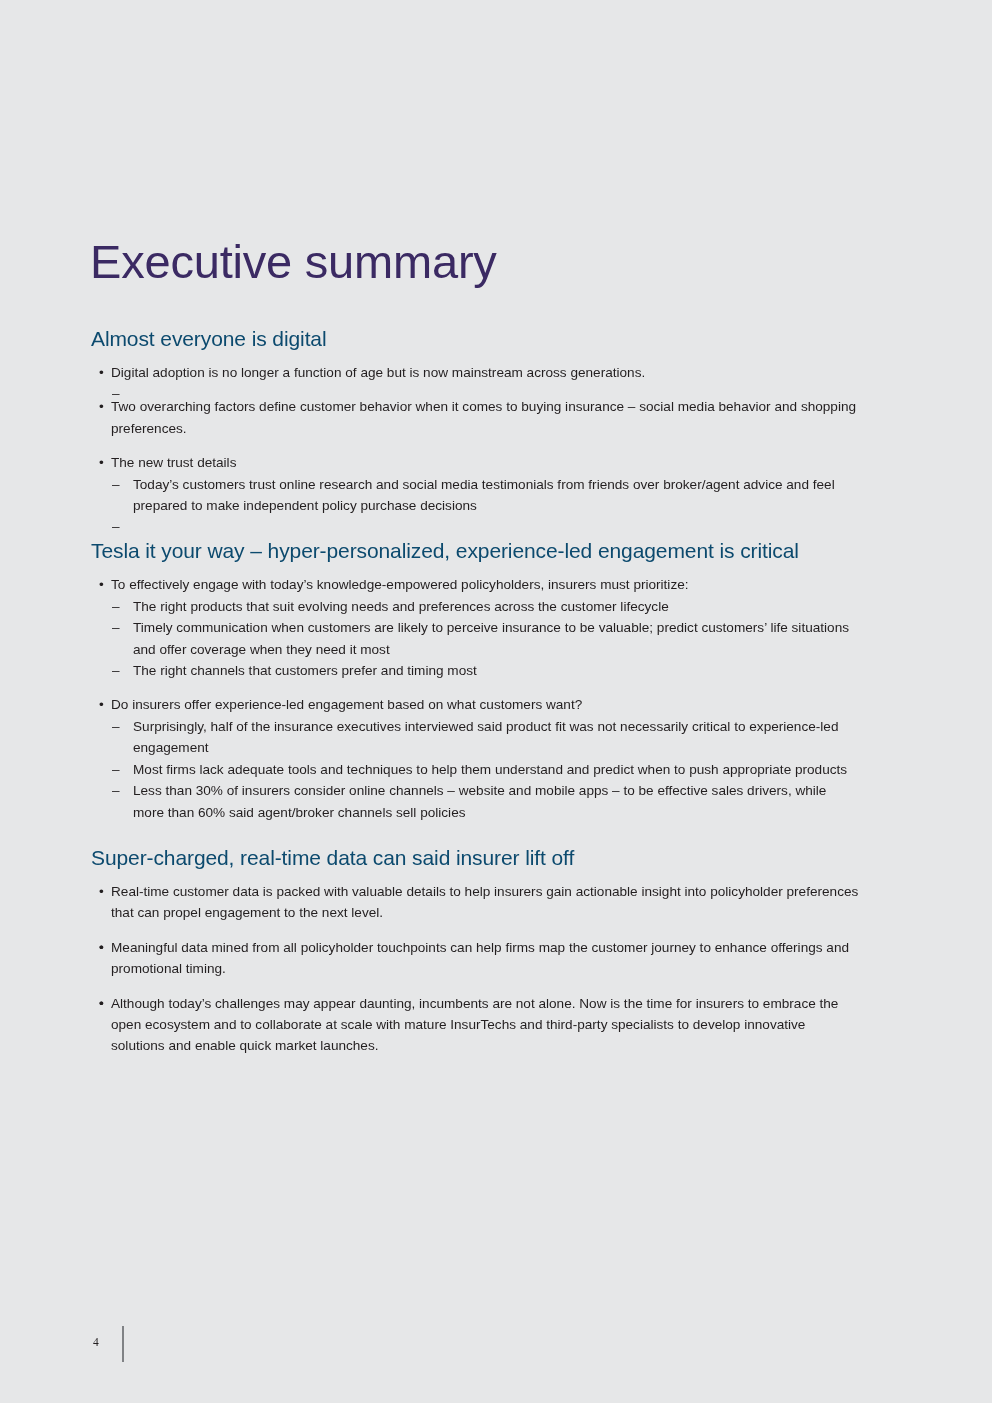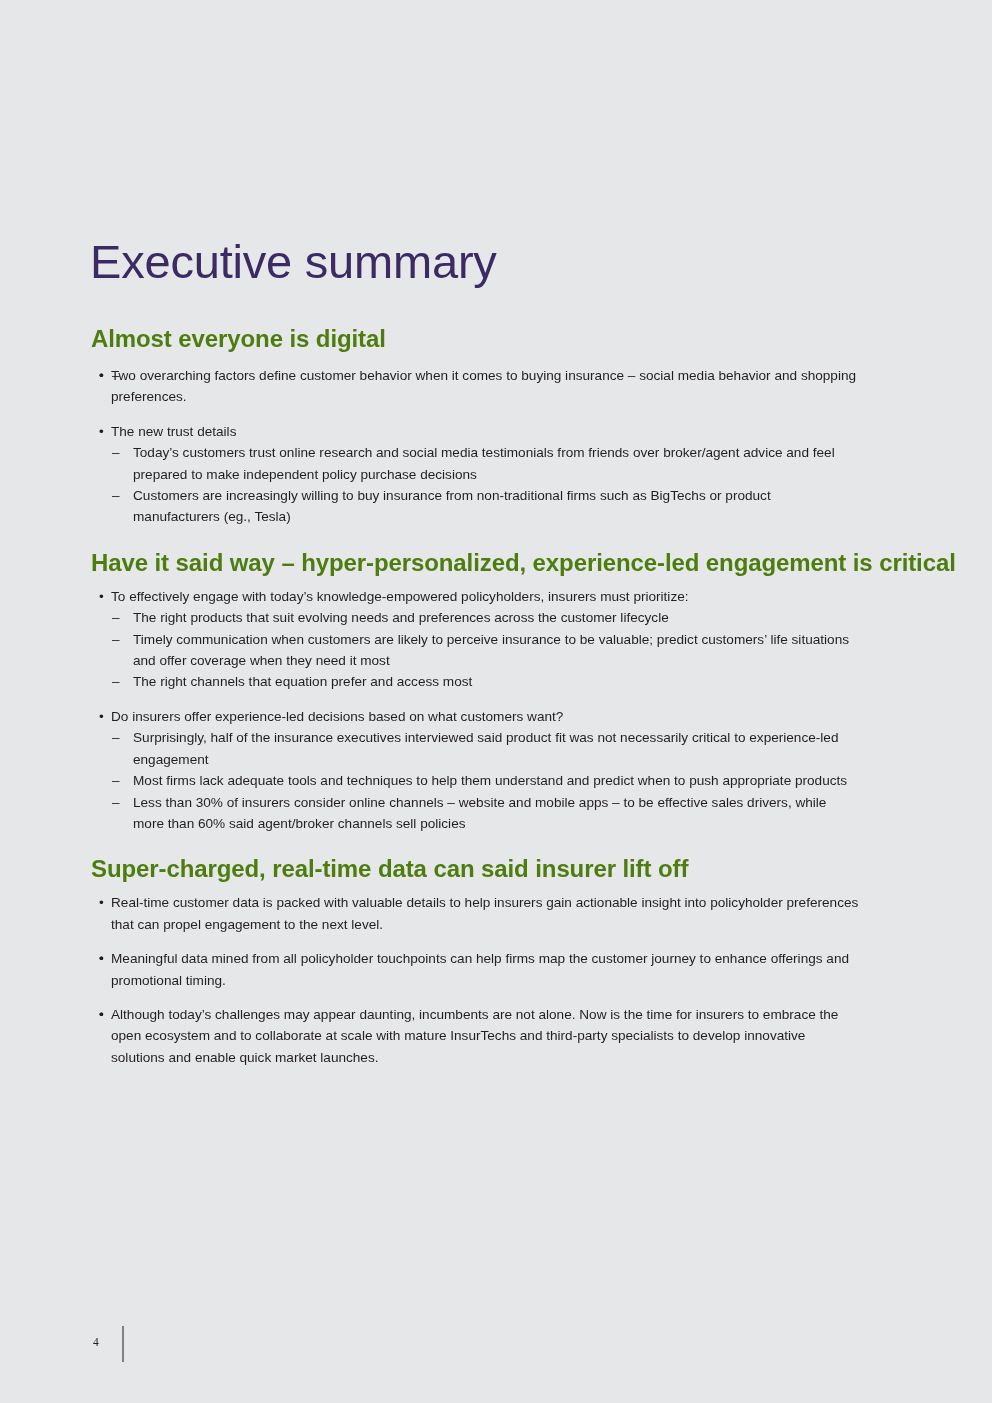--- a/index.html
+++ b/index.html
@@ -35,24 +35,24 @@
   .content {
     position: absolute;
     left: 90px;
     top: 326px;
     width: 770px;
   }
   .section {
     margin-bottom: 0;
   }
   .section-heading {
-    color: #4d7c0f;
-    font-size: 24px;
+    color: #0c4a6e;
+    font-size: 21px;
     line-height: 26px;
-    font-weight: 700;
+    font-weight: 400;
     letter-spacing: -0.1px;
     margin: 0 0 10px 1px;
     white-space: nowrap;
   }
   .sec2 .section-heading, .sec3 .section-heading {
     margin-top: 22px;
   }
   ul.bullets {
     list-style: none;
     margin: 0;
@@ -131,71 +131,71 @@
 
   <h1 class="page-title">Executive summary</h1>
 
   <div class="content">
 
     <div class="section sec1">
       <h2 class="section-heading">Almost everyone is digital</h2>
       <ul class="bullets">
         <li class="bullet">
           <span class="bullet-dot">•</span>
+          <span class="bullet-text">Digital adoption is no longer a function of age but is now mainstream across generations.</span>
           <ul class="subbullets tight-sub">
             <li class="subbullet">
               <span class="dash">–</span>
             </li>
           </ul>
         </li>
         <li class="bullet">
           <span class="bullet-dot">•</span>
           <span class="bullet-text">Two overarching factors define customer behavior when it comes to buying insurance – social media behavior and shopping preferences.</span>
         </li>
         <li class="bullet">
           <span class="bullet-dot">•</span>
           <span class="bullet-text">The new trust details</span>
           <ul class="subbullets tight-sub">
             <li class="subbullet">
               <span class="dash">–</span>
               <span class="bullet-text">Today’s customers trust online research and social media testimonials from friends over broker/agent advice and feel prepared to make independent policy purchase decisions</span>
             </li>
             <li class="subbullet">
               <span class="dash">–</span>
-              <span class="bullet-text">Customers are increasingly willing to buy insurance from non-traditional firms such as BigTechs or product manufacturers (eg., Tesla)</span>
             </li>
           </ul>
         </li>
       </ul>
     </div>
 
     <div class="section sec2">
-      <h2 class="section-heading">Have it said way – hyper-personalized, experience-led engagement is critical</h2>
+      <h2 class="section-heading">Tesla it your way – hyper-personalized, experience-led engagement is critical</h2>
       <ul class="bullets">
         <li class="bullet">
           <span class="bullet-dot">•</span>
           <span class="bullet-text">To effectively engage with today’s knowledge-empowered policyholders, insurers must prioritize:</span>
           <ul class="subbullets tight-sub">
             <li class="subbullet">
               <span class="dash">–</span>
               <span class="lead">The right products</span><span class="bullet-text"> that suit evolving needs and preferences across the customer lifecycle</span>
             </li>
             <li class="subbullet">
               <span class="dash">–</span>
               <span class="lead">Timely communication</span><span class="bullet-text"> when customers are likely to perceive insurance to be valuable; predict customers’ life situations and offer coverage when they need it most</span>
             </li>
             <li class="subbullet">
               <span class="dash">–</span>
-              <span class="lead"> The right channels</span><span class="bullet-text"> that equation prefer and access most</span>
-            </li>
-          </ul>
-        </li>
-        <li class="bullet">
-          <span class="bullet-dot">•</span>
-          <span class="bullet-text">Do insurers offer experience-led decisions based on what customers want?</span>
+              <span class="lead"> The right channels</span><span class="bullet-text"> that customers prefer and timing most</span>
+            </li>
+          </ul>
+        </li>
+        <li class="bullet">
+          <span class="bullet-dot">•</span>
+          <span class="bullet-text">Do insurers offer experience-led engagement based on what customers want?</span>
           <ul class="subbullets tight-sub">
             <li class="subbullet">
               <span class="dash">–</span>
               <span class="bullet-text">Surprisingly, half of the insurance executives interviewed said product fit was not necessarily critical to experience-led engagement</span>
             </li>
             <li class="subbullet">
               <span class="dash">–</span>
               <span class="bullet-text">Most firms lack adequate tools and techniques to help them understand and predict when to push appropriate products</span>
             </li>
             <li class="subbullet">

